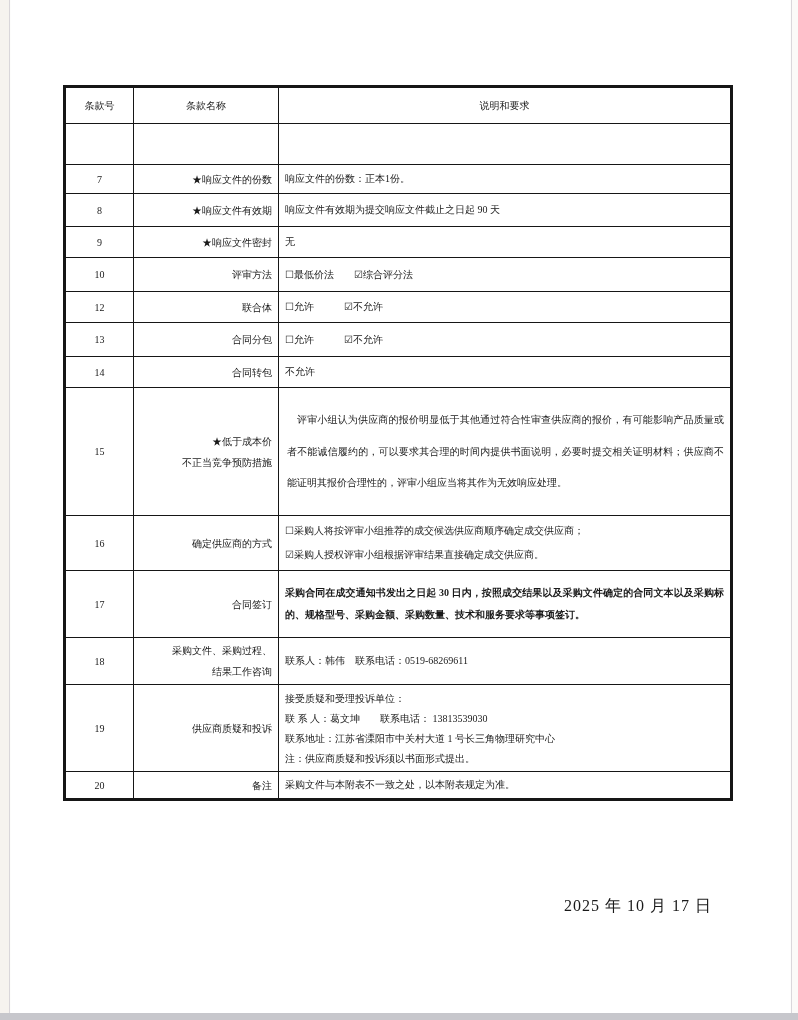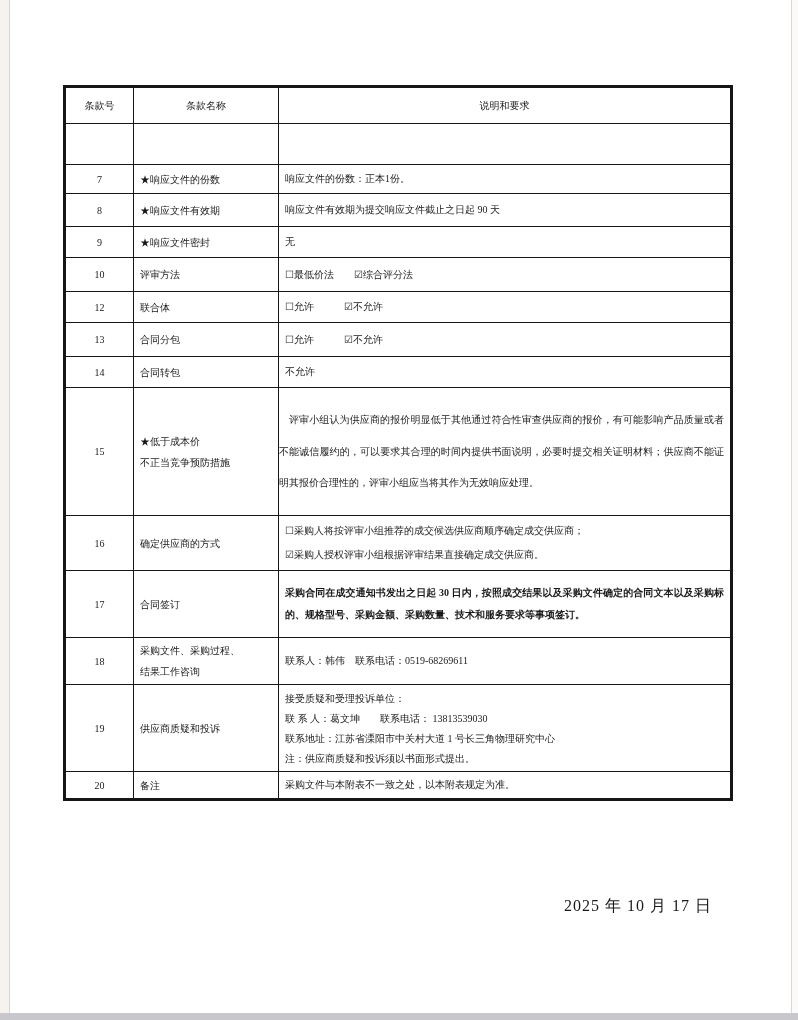--- a/index.html
+++ b/index.html
@@ -42,33 +42,33 @@
     border: 1px solid #161616;
     font-size: 10px;
     font-weight: normal;
     vertical-align: middle;
     padding: 2px 6px;
     overflow: hidden;
   }
   table.clauses thead tr { height: 37px; }
   th { text-align: center; }
   td.num  { text-align: center; font-size: 15px; }
-  td.name { text-align: left; white-space: pre-line; line-height: 21px; padding: 2px 2px; }
+  td.name { text-align: right; white-space: pre-line; line-height: 21px; padding: 2px 2px; }
   td.content {
     text-align: left;
     white-space: pre-line;
     line-height: 22px;
     padding: 3px 8px 3px 10px;
   }
   td.content.spread {
     white-space: normal;
     text-align: justify;
     text-indent: 1em;
     line-height: 31.5px;
-    padding: 2px 6px 2px 0;
+    padding: 2px 6px 2px 8px;
   }
   td.content.just {
     white-space: normal;
     text-align: justify;
     line-height: 22px;
     font-weight: bold;
   }
   td.content.lh26 { line-height: 24px; }
   td.content.lh20 { line-height: 20px; padding-top: 4px; }
   .date-line {

